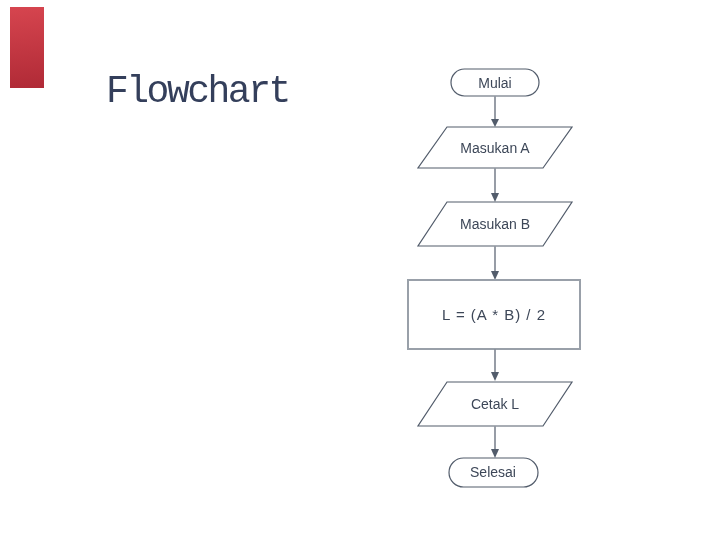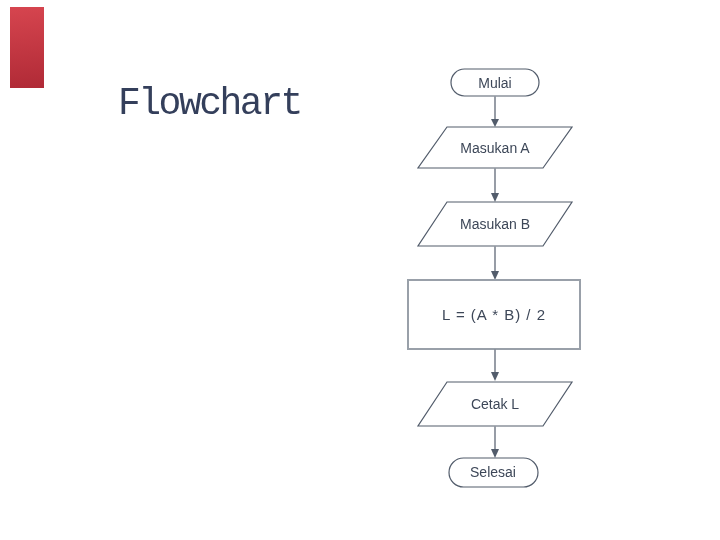--- a/index.html
+++ b/index.html
@@ -12,21 +12,21 @@
   }
   .accent-bar {
     position: absolute;
     left: 10px; top: 7px;
     width: 34px; height: 81px;
     background: linear-gradient(175deg, #d6454f 0%, #b02a36 100%);
   }
   .slide-title {
     position: absolute;
     left: 106px; top: 73px;
-    margin: 12px;
+    margin: 0;
     font-family: "Liberation Mono", "DejaVu Sans Mono", monospace;
     font-weight: 400;
     font-size: 38px;
     letter-spacing: -2.5px;
     line-height: 1;
     color: #343f5b;
     white-space: nowrap;
   }
   .flowchart-svg { position: absolute; left: 0; top: 0; }
   .node-shape   { fill: #ffffff; stroke: #525c6b; stroke-width: 1.2; }

